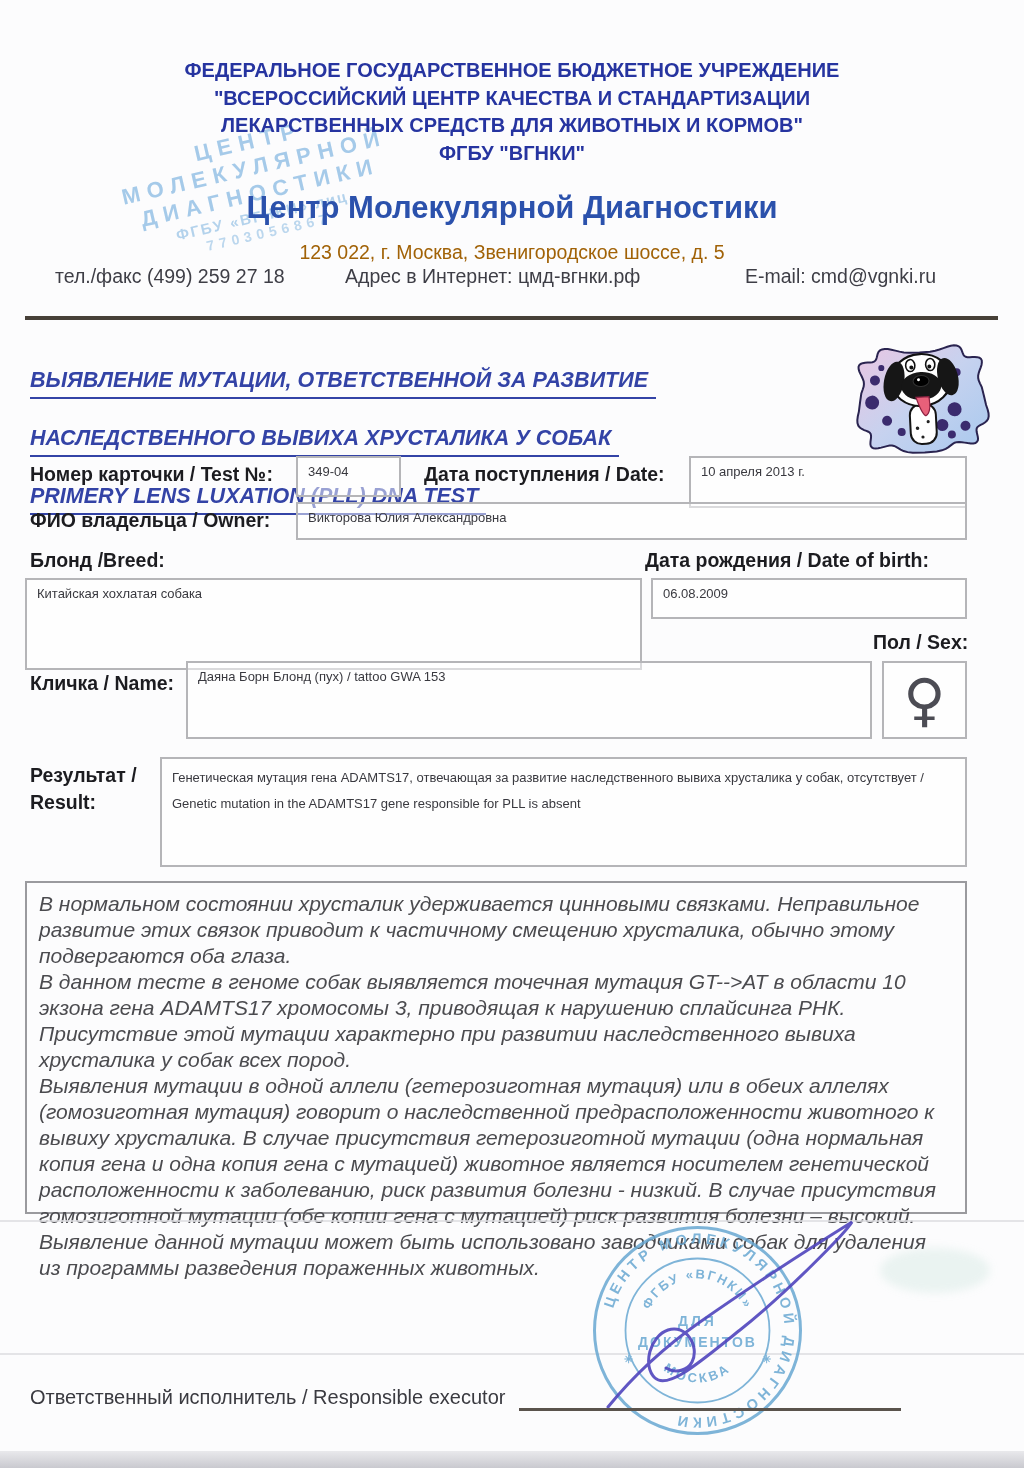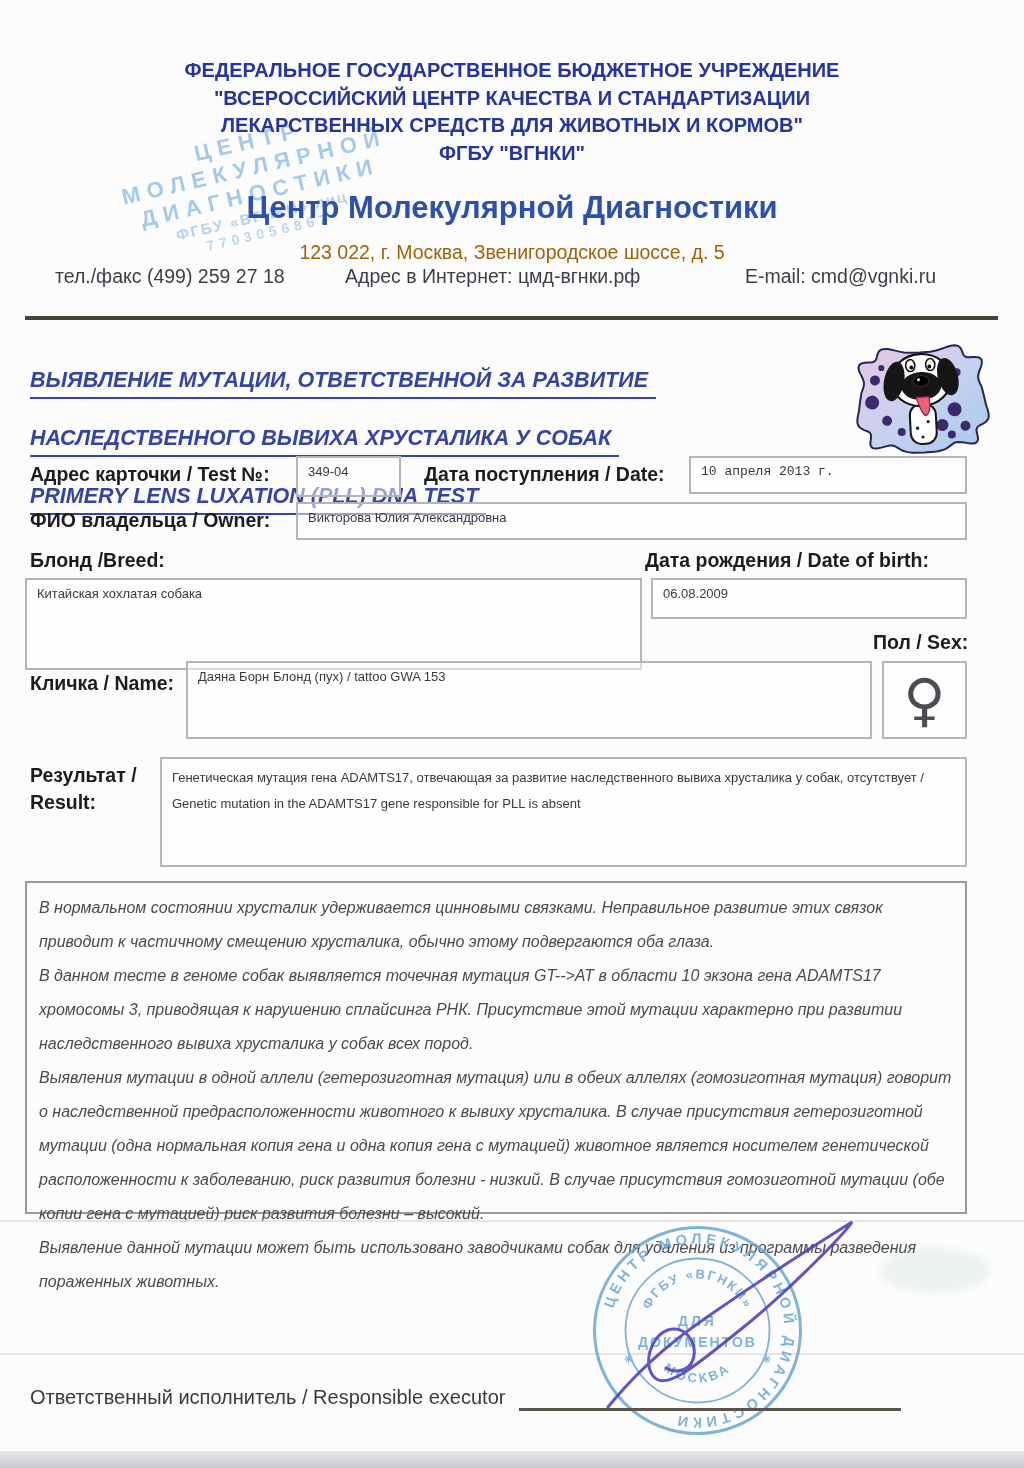--- a/index.html
+++ b/index.html
@@ -33,22 +33,22 @@
   .doc-title span{display:inline-block;border-bottom:2.5px solid #3343a6;padding:0 8px 1px 0;margin-top:24px;}
   
   .lbl{position:absolute;font-weight:bold;font-size:19.5px;color:#1c1c20;white-space:nowrap;}
   .box{position:absolute;border:2px solid #b5b5b8;background:rgba(255,255,255,.5);box-sizing:border-box;}
   .val{font-size:13px;color:#39393f;padding:6px 10px;white-space:nowrap;}
   .wrapval{white-space:normal;line-height:26px;}
   .sex-box{display:flex;align-items:center;justify-content:center;
     font-size:58px;font-weight:400;color:#4c4c54;font-family:"DejaVu Sans",sans-serif;}
   
   .explain{left:25px;top:881px;width:942px;height:333px;border:2px solid #9a9a9e;
-    box-sizing:border-box;padding:8px 12px;font-style:italic;font-size:16px;
-    line-height:34px;color:#4b4b4f;}
+    box-sizing:border-box;padding:8px 12px;font-style:italic;font-size:21px;
+    line-height:26px;color:#4b4b4f;}
   .explain p{margin:0;}
   
   .executor{left:30px;top:1386px;font-size:20px;color:#3a3a40;}
   .sign-line{left:519px;top:1408px;width:382px;height:2.5px;background:#5a534c;}
   
   .crease{height:1.5px;background:#dddde1;opacity:.8;}
   .bottom-edge{left:0;top:1451px;width:1024px;height:17px;
     background:linear-gradient(#e9e9ec,#c9c9cf);}
   .smudge{left:880px;top:1248px;width:110px;height:45px;border-radius:50%;
     background:rgba(130,190,170,.14);filter:blur(4px);}
@@ -128,26 +128,26 @@
       <circle cx="70" cy="31" r="2" fill="#111"></circle>
         <circle cx="88" cy="31" r="2" fill="#111"></circle>
       <ellipse cx="79" cy="50" rx="20" ry="14" fill="#161616"></ellipse>
       <ellipse cx="79" cy="45" rx="8" ry="5.5" fill="#000" stroke="#333" stroke-width="1"></ellipse>
       <circle cx="76.5" cy="43.5" r="1.5" fill="#fff"></circle>
       <path d="M73,61 q5,17 9,19 q6,-3 4,-19 Z" fill="#e8607a" stroke="#8a2040" stroke-width="1.2"></path>
     </g>
   </g>
 </svg>
 
-<div class="lbl" style="left:30px;top:463px;">Адрес карточки / Test №:</div>
+<div class="lbl" style="left:30px;top:463px;">Номер карточки / Test №:</div>
 <div class="box" style="left:296px;top:456px;width:105px;height:41px;">
   <div class="val">349-04</div>
 </div>
 <div class="lbl" style="left:424px;top:463px;">Дата поступления / Date:</div>
-<div class="box" style="left:689px;top:456px;width:278px;height:38px;font-family:Liberation Mono, monospace;">
+<div class="box" style="left:689px;top:456px;width:278px;height:52px;">
   <div class="val">10 апреля 2013 г.</div>
 </div>
 
 <div class="lbl" style="left:30px;top:509px;">ФИО владельца / Owner:</div>
 <div class="box" style="left:296px;top:502px;width:671px;height:38px;">
   <div class="val">Викторова Юлия Александровна</div>
 </div>
 
 <div class="lbl" style="left:30px;top:549px;">Блонд /Breed:</div>
 <div class="lbl" style="left:645px;top:549px;">Дата рождения / Date of birth:</div>

